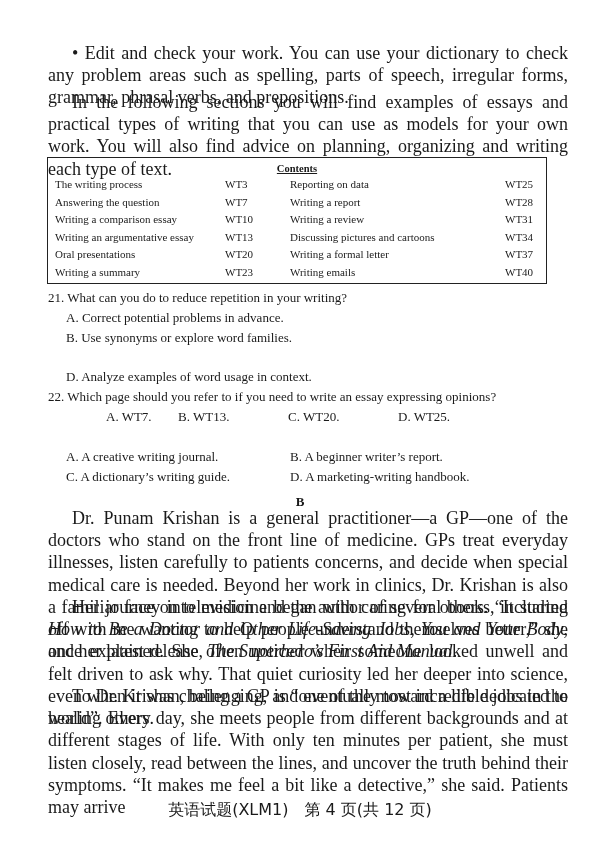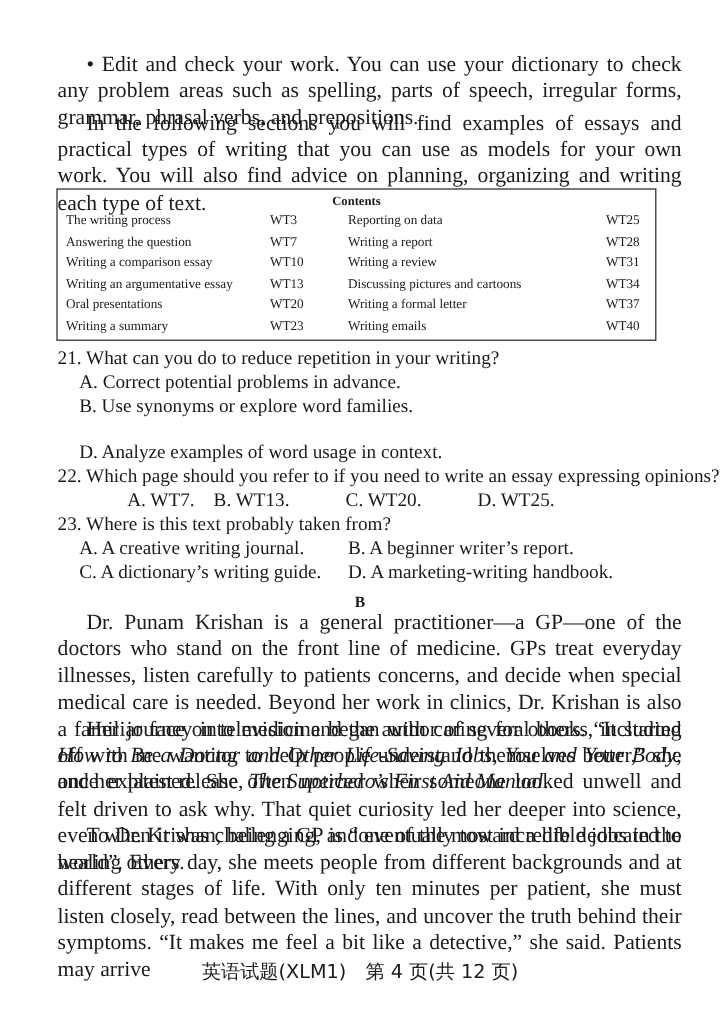--- a/index.html
+++ b/index.html
@@ -14,26 +14,26 @@
     margin: 0;
   }
   .indent { text-indent: 24px; }
   .toc {
     position: absolute; left: 47px; top: 157px; width: 500px; height: 127px;
     border: 1.2px solid #222; box-sizing: border-box;
     font-size: 11px;
   }
   .toc-title {
     position: absolute; left: 0; right: 0; top: 5px; text-align: center;
-    font-weight: bold; font-size: 10.5px;
+    font-weight: bold; font-size: 10.5px; text-decoration: underline;
   }
   .toc-row { position: absolute; left: 0; right: 0; height: 17.5px; }
   .toc-cell { position: absolute; top: 0; white-space: nowrap; }
   .c1 { left: 7px; } .c2 { left: 177px; } .c3 { left: 242px; } .c4 { left: 418px; margin-left: 39px; }
-  .q { position: absolute; font-size: 16px; white-space: nowrap; }
+  .q { position: absolute; font-size: 13px; white-space: nowrap; }
   .section-letter { position: absolute; left: 0; width: 600px; top: 494px; text-align: center; font-weight: bold; font-size: 13px; }
   .footer { position: absolute; left: 0; width: 600px; top: 800px; text-align: center; font-size: 16px; font-family: "DejaVu Sans", sans-serif; }
   i { font-style: italic; }
 </style>
 </head>
 <body>
 
 <div class="page">
 
   <p class="para indent" style="top:42px;">• Edit and check your work. You can use your dictionary to check any problem areas such as spelling, parts of speech, irregular forms, grammar, phrasal verbs, and prepositions.</p>
@@ -85,21 +85,20 @@
   <div class="q" style="left:66px; top:310px;">A. Correct potential problems in advance.</div>
   <div class="q" style="left:66px; top:330px;">B. Use synonyms or explore word families.</div>
   <div class="q" style="left:66px; top:369px;">D. Analyze examples of word usage in context.</div>
 
   <div class="q" style="left:48px; top:389px;">22. Which page should you refer to if you need to write an essay expressing opinions?</div>
   <div class="q" style="left:66px; top:409px;margin-left:40px;">A. WT7.</div>
   <div class="q" style="left:178px; top:409px;">B. WT13.</div>
   <div class="q" style="left:288px; top:409px;">C. WT20.</div>
   <div class="q" style="left:398px; top:409px;">D. WT25.</div>
 
-  <div class="q" style="left:48px; top:429px;">23. Where is this text probably taken from?</div>
   <div class="q" style="left:66px; top:449px;">A. A creative writing journal.</div>
   <div class="q" style="left:290px; top:449px;">B. A beginner writer’s report.</div>
   <div class="q" style="left:66px; top:469px;">C. A dictionary’s writing guide.</div>
   <div class="q" style="left:290px; top:469px;">D. A marketing-writing handbook.</div>
 
   <div class="section-letter">B</div>
 
   <p class="para indent" style="top:507px;"><span>Dr. Punam Krishan is a general practitioner—a GP—one of the doctors who stand on the front line of medicine. GPs treat everyday illnesses, listen carefully to patients concerns, and decide when special medical care is needed. Beyond her work in clinics, Dr. Krishan is also a familiar face on television and the author of several books, including </span><i>How to Be a Doctor and Other Life-Saving Jobs</i><span>, </span><i>You and Your Body</i><span>, and her latest release, </span><i>The Superhero’s First Aid Manual</i><span>.</span></p>
 
   <p class="para indent" style="top:596px;">Her journey into medicine began with caring for others. “It started off with me wanting to help people understand themselves better,” she once explained. She often noticed when someone looked unwell and felt driven to ask why. That quiet curiosity led her deeper into science, even when it was challenging, and eventually toward a life dedicated to healing others.</p>

